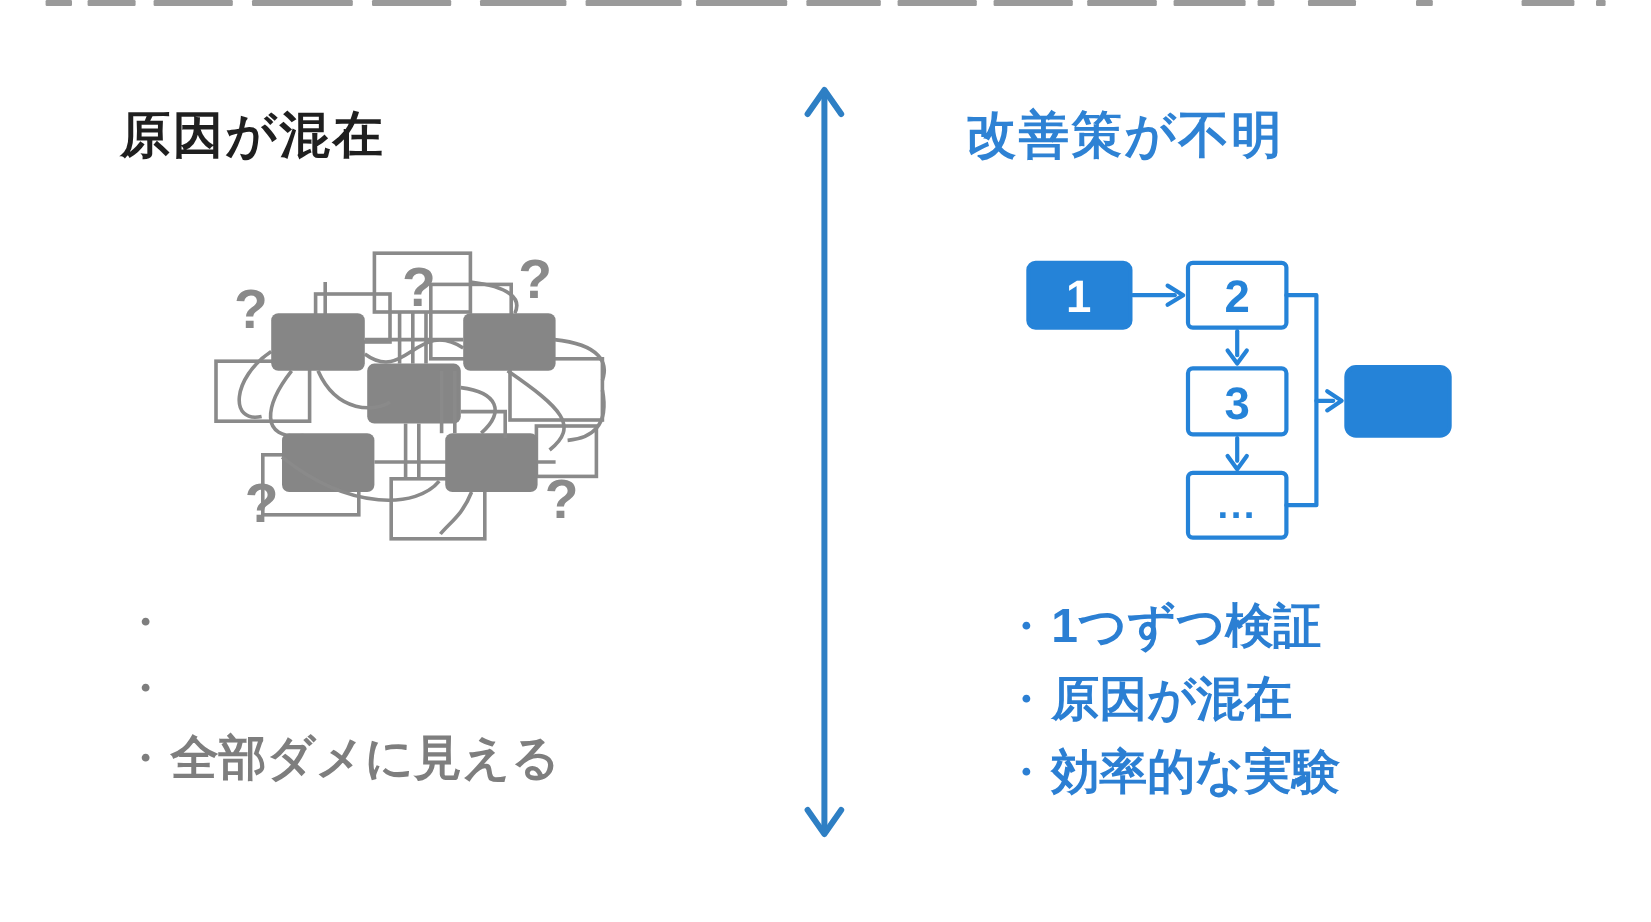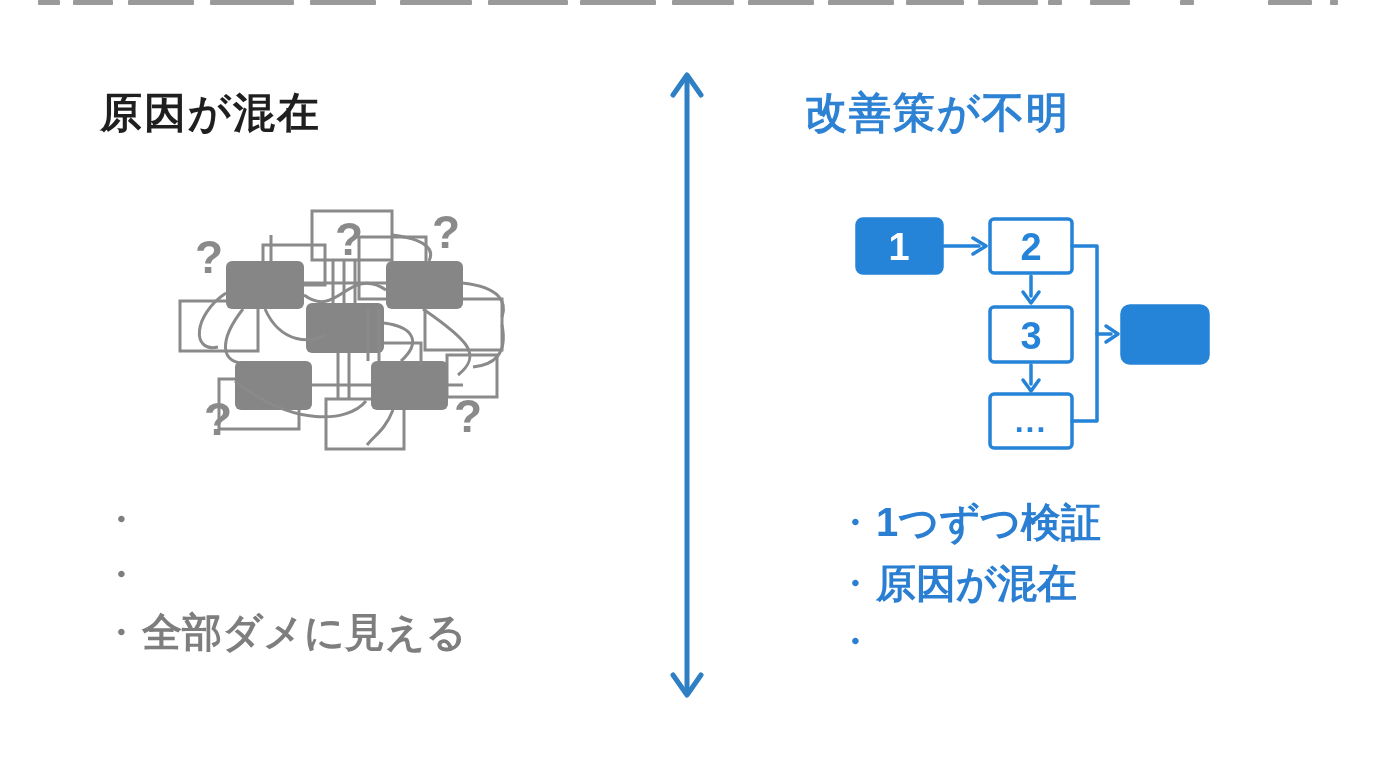--- a/index.html
+++ b/index.html
@@ -175,14 +175,15 @@
   <div class="row">
     <span class="dot">・</span>
     <span>1つずつ検証</span>
   </div>
   <div class="row">
     <span class="dot">・</span>
     <span>原因が混在</span>
   </div>
   <div class="row">
     <span class="dot">・</span>
+    <span>効率的な実験</span>
   </div>
 </div>
 
 </body></html>

